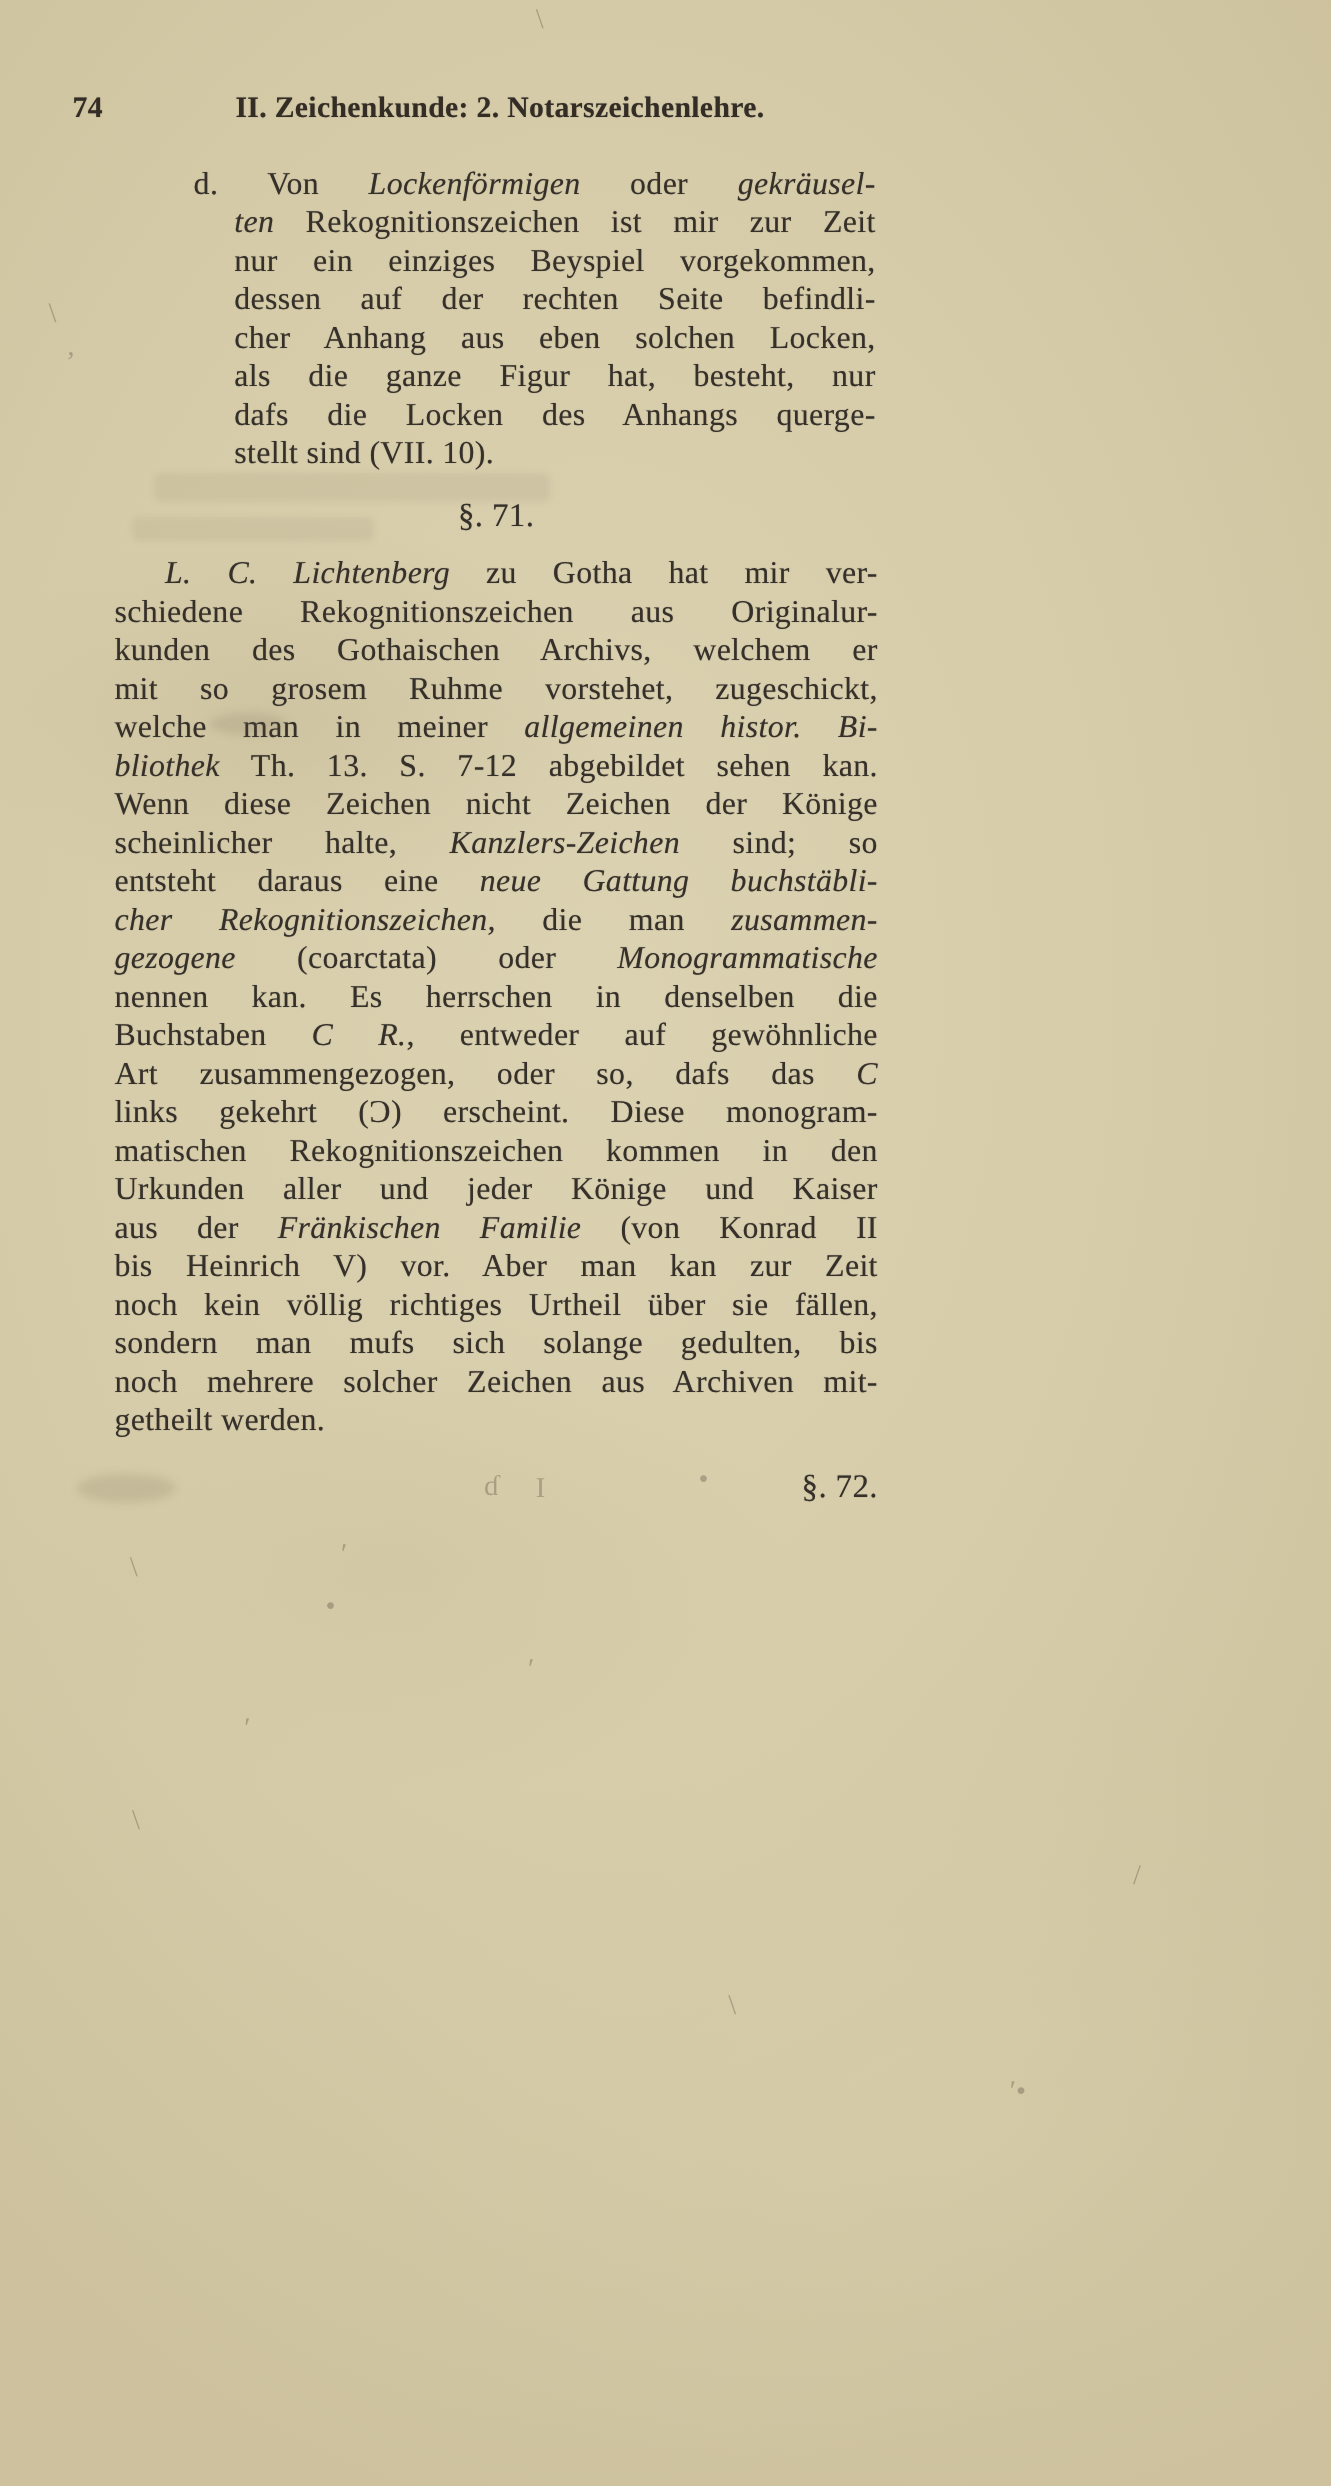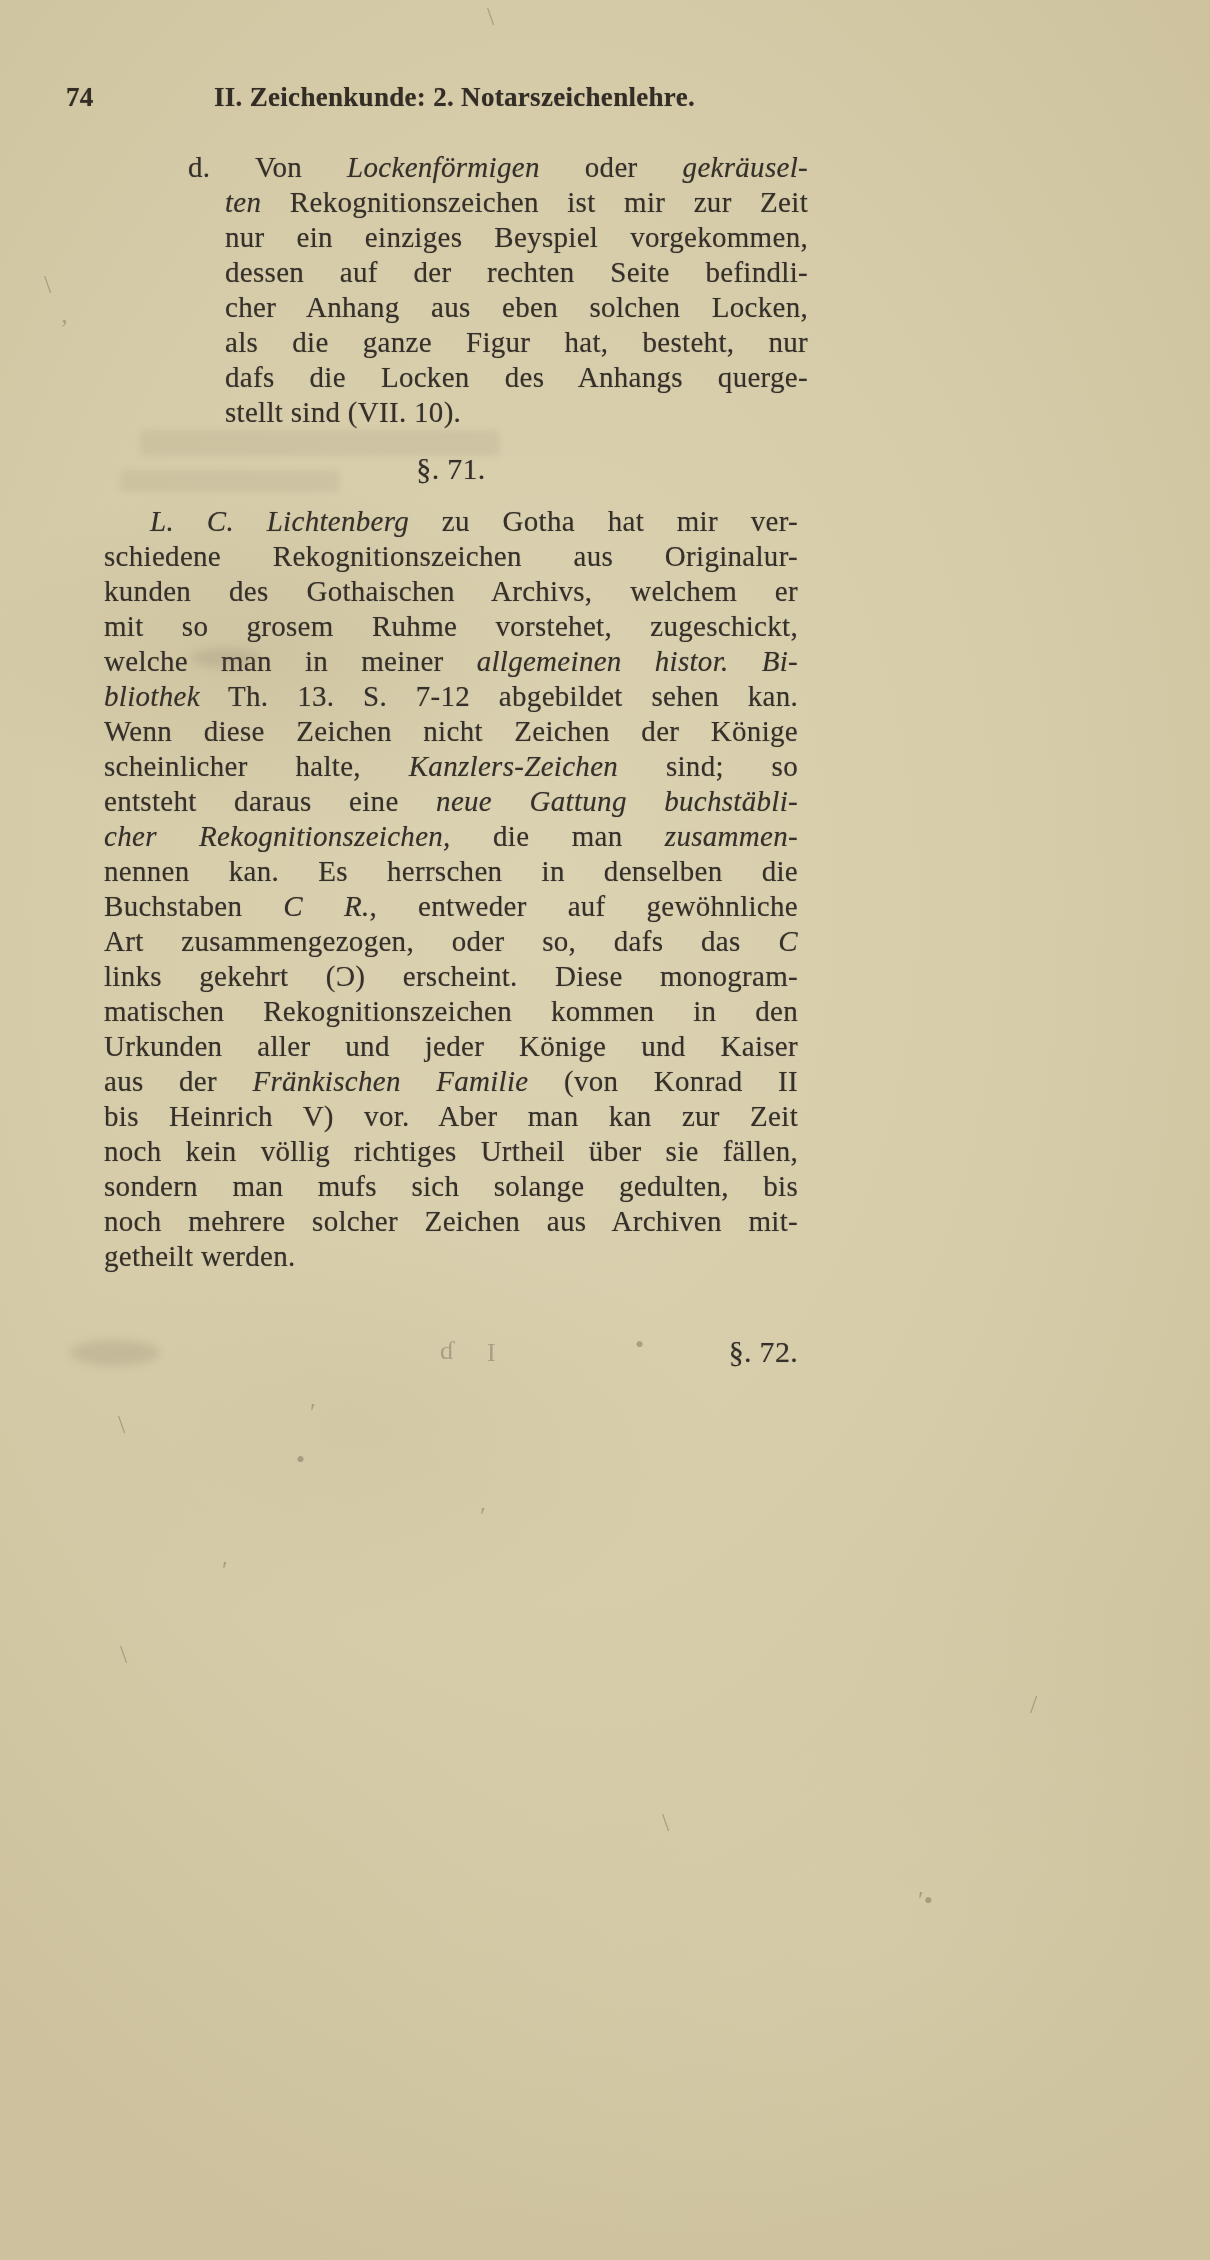--- a/index.html
+++ b/index.html
@@ -24,21 +24,21 @@
   .header { position: absolute; top: 82px; left: 0; width: 100%; height: 40px;
     font-weight: 700; font-size: 27px; color: #332d26; }
   .pagenum { position: absolute; left: 66px; top: 0; }
   .running { position: absolute; left: 198px; top: 0; margin-left: 16px; }
 
   .para { position: absolute; font-size: 29px; line-height: 35px; }
   .tline { text-align: justify; text-align-last: justify; white-space: nowrap; }
   .tline.tline-last { text-align-last: left; }
   .it { font-style: italic; }
 
-  .para-d { left: 176px; width: 620px; top: 150px; margin-left: 12px; }
+  .para-d { left: 176px; width: 620px; top: 150px; }
   .para-d .tline { padding-left: 37px; }
   .para-d .tline.first { padding-left: 0; }
 
   .para-main { left: 104px; width: 694px; top: 492px; }
   .para-main .tline.indent { padding-left: 46px; margin-top: 12px; }
 
   .section-heading { position: absolute; left: 104px; width: 694px; font-size: 30px; color: #36302a; }
   .s71 { top: 452px; text-align: center; }
   .s72 { top: 1335px; text-align: right; }
 
@@ -74,20 +74,21 @@
       <div class="tline indent"><span class="it">L. C. Lichtenberg</span><span> zu Gotha hat mir ver-</span></div>
       <div class="tline"><span>schiedene Rekognitionszeichen aus Originalur-</span></div>
       <div class="tline"><span>kunden des Gothaischen Archivs, welchem er</span></div>
       <div class="tline"><span>mit so grosem Ruhme vorstehet, zugeschickt,</span></div>
       <div class="tline"><span>welche man in meiner </span><span class="it">allgemeinen histor. Bi-</span></div>
       <div class="tline"><span class="it">bliothek</span><span> Th. 13. S. 7-12 abgebildet sehen kan.</span></div>
       <div class="tline"><span>Wenn diese Zeichen nicht Zeichen der Könige</span></div>
       <div class="tline"><span>scheinlicher halte, </span><span class="it">Kanzlers-Zeichen</span><span> sind; so</span></div>
       <div class="tline"><span>entsteht daraus eine </span><span class="it">neue Gattung buchstäbli-</span></div>
       <div class="tline"><span class="it">cher Rekognitionszeichen,</span><span> die man </span><span class="it">zusammen-</span></div>
+      <div class="tline"><span class="it">gezogene</span><span> (coarctata) oder </span><span class="it">Monogrammatische</span></div>
       <div class="tline"><span>nennen kan.  Es herrschen in denselben die</span></div>
       <div class="tline"><span>Buchstaben </span><span class="it">C R.</span><span>, entweder auf gewöhnliche</span></div>
       <div class="tline"><span>Art zusammengezogen, oder so, dafs das </span><span class="it">C</span></div>
       <div class="tline"><span>links gekehrt (Ɔ) erscheint.  Diese monogram-</span></div>
       <div class="tline"><span>matischen Rekognitionszeichen kommen in den</span></div>
       <div class="tline"><span>Urkunden aller und jeder Könige und Kaiser</span></div>
       <div class="tline"><span>aus der </span><span class="it">Fränkischen Familie</span><span> (von Konrad II</span></div>
       <div class="tline"><span>bis Heinrich V) vor.  Aber man kan zur Zeit</span></div>
       <div class="tline"><span>noch kein völlig richtiges Urtheil über sie fällen,</span></div>
       <div class="tline"><span>sondern man mufs sich solange gedulten, bis</span></div>

